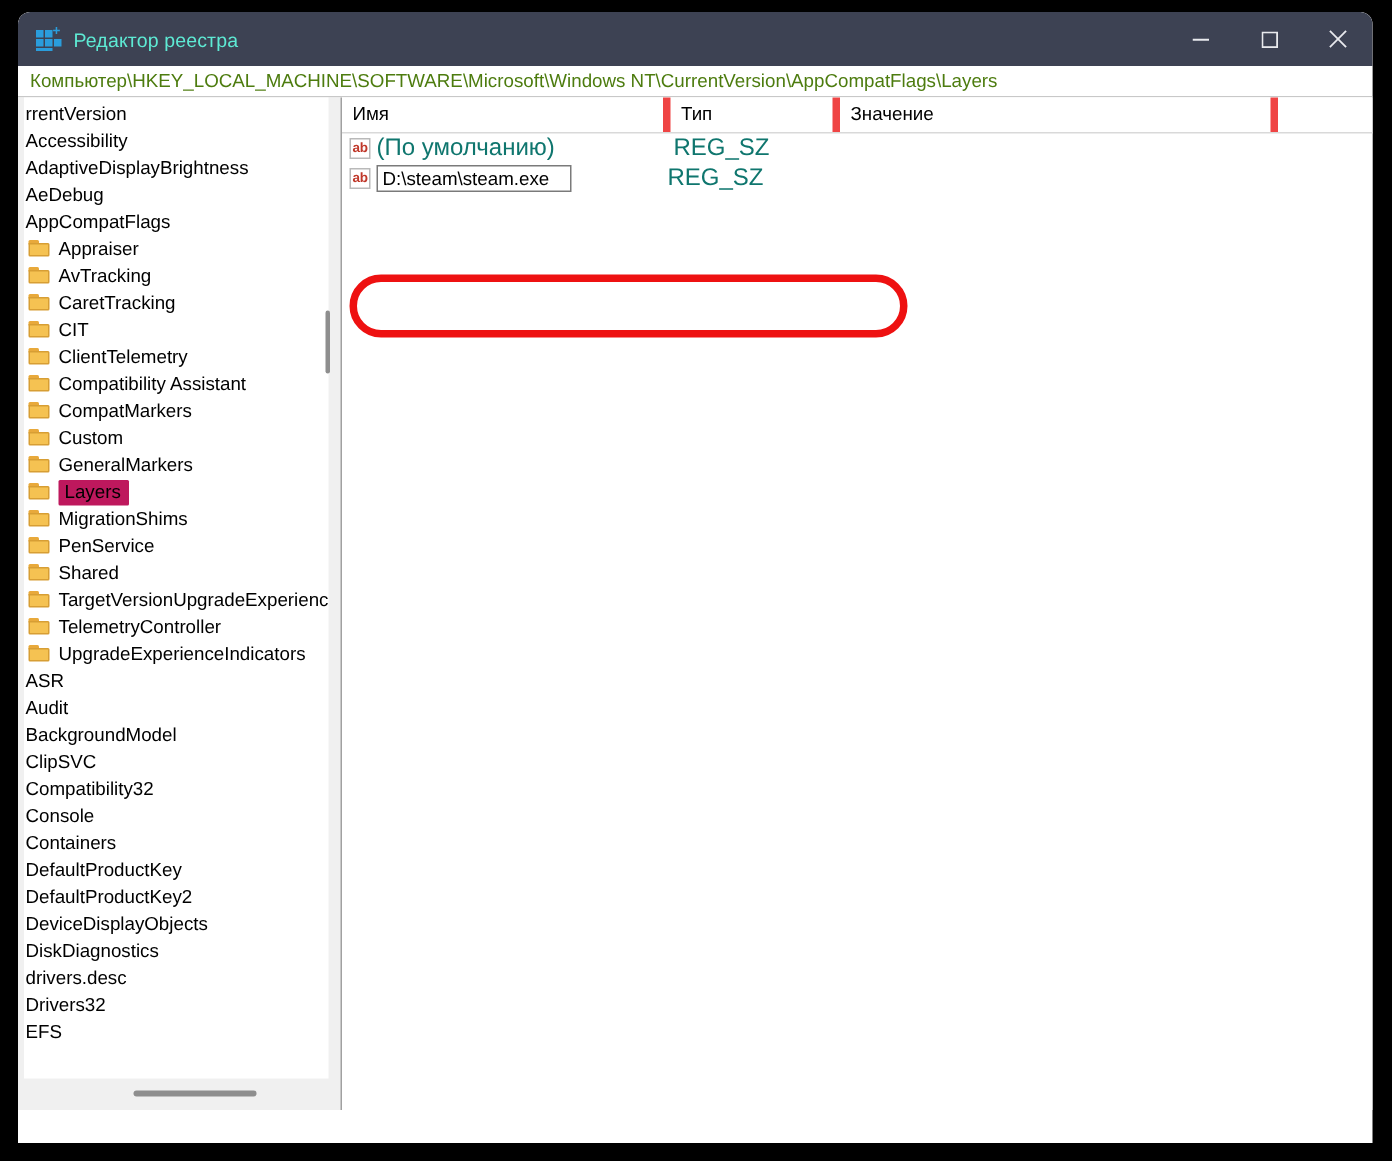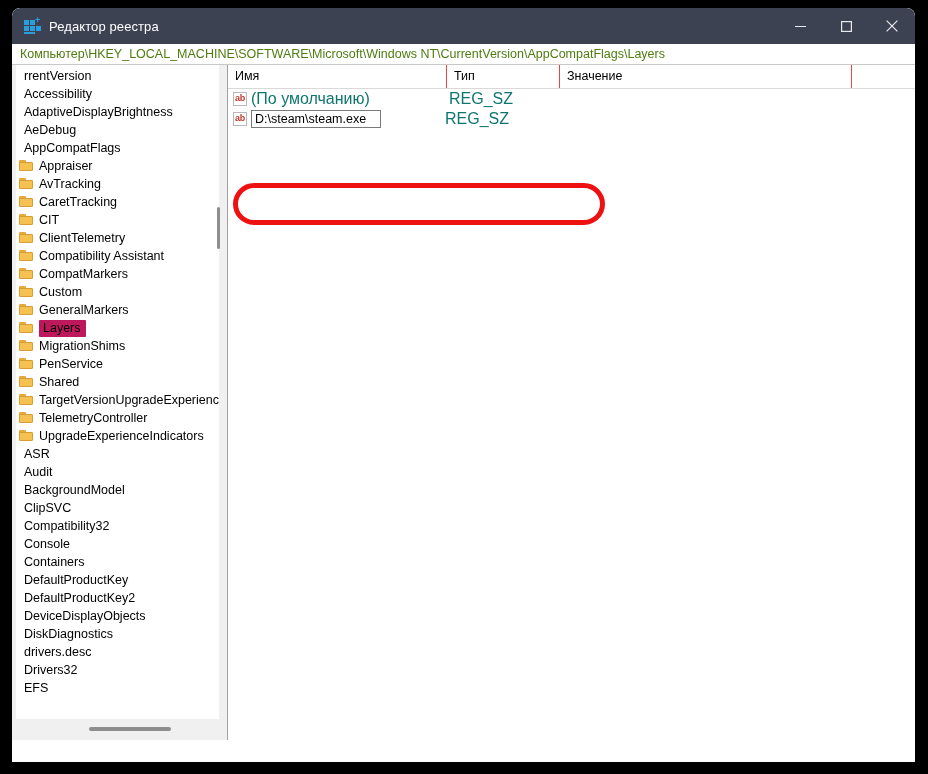--- a/index.html
+++ b/index.html
@@ -65,21 +65,21 @@
     position: absolute;
     left: 11px; top: 0px;
     width: 5px; height: 5px;
     color: #2a9ddc;
     font-size: 9px;
     line-height: 5px;
     font-weight: bold;
   }
 
   .title-text {
-    color: #ffffff;
+    color: #5eead4;
     font-size: 13px;
     letter-spacing: 0.1px;
     flex: 1 1 auto;
     white-space: nowrap;
   }
 
   .win-btns { display: flex; height: 36px; flex: 0 0 auto; }
   .win-btn {
     width: 46px;
     height: 36px;
@@ -190,21 +190,21 @@
     border: 1px solid #d79e34;
     box-sizing: border-box;
     border-radius: 0 1px 1px 1px;
   }
   .tree-label {
     font-size: 12.5px;
     color: #000000;
     line-height: 15px;
   }
   .tree-row.indent .tree-label { color: #000; text-align: right; }
-  .tree-row.noicon { padding-left: 8px; }
+  .tree-row.noicon { padding-left: 1px; }
 
   
   .tree-vscroll {
     position: absolute;
     right: 4px;
     top: 0;
     width: 8px;
     height: 654px;
     background: transparent;
   }
@@ -249,21 +249,21 @@
     border-bottom: 1px solid #d9d9d9;
     display: flex;
   }
   .hcol {
     position: relative;
     font-size: 12.5px;
     color: #000000;
     line-height: 23px;
     padding-left: 7px;
     box-sizing: border-box;
-    border-right: 1px solid #ef4444;
+    border-right: 5px solid #ef4444;
     white-space: nowrap;
   }
   .hcol.c1 { width: 219px; }
   .hcol.c2 { width: 113px; }
   .hcol.c3 { width: 292px; }
   .hcol.c4 { width: 60px; border-right: none; }
 
   .list-rows { position: relative; }
   .list-row {
     position: relative;

